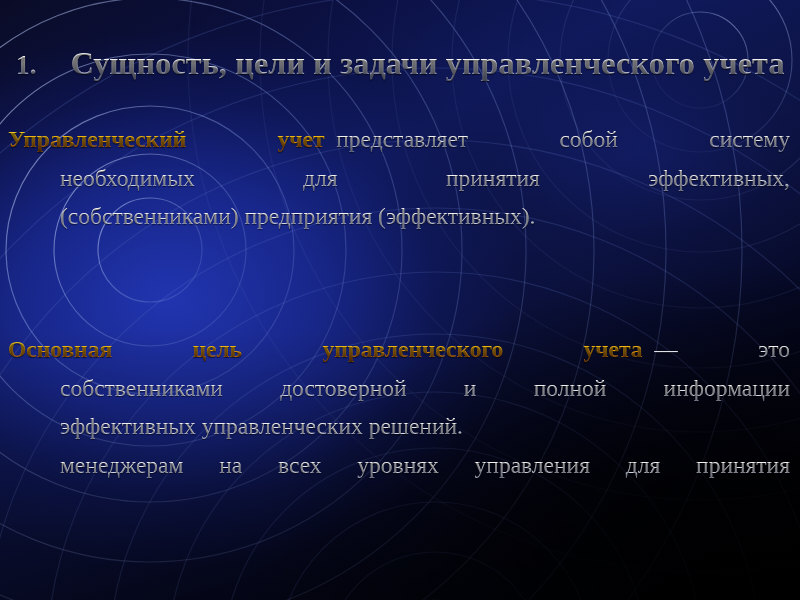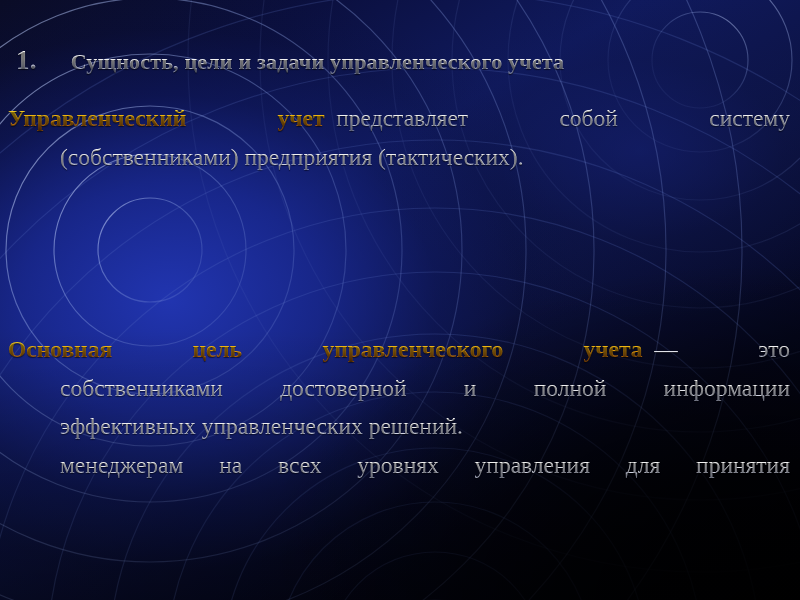--- a/index.html
+++ b/index.html
@@ -78,21 +78,21 @@
     left: 16px;
     top: 46px;
     width: 768px;
     display: flex;
     align-items: baseline;
     gap: 34px;
   }
   .title-text, .title-num {
     font-family: "Liberation Serif", "DejaVu Serif", serif;
     font-weight: bold;
-    font-size: 22px;
+    font-size: 32px;
     letter-spacing: 0.2px;
     line-height: 1.1;
     color: #f2f4ff;
     background: linear-gradient(to bottom,
       #ffffff 0%, #ffffff 42%, #d9dced 62%, #aab0c8 82%, #8f96b4 100%);
     -webkit-background-clip: text;
     background-clip: text;
     -webkit-text-fill-color: transparent;
     text-shadow: 0 1px 1px rgba(0,0,0,0.55);
     white-space: nowrap;
@@ -104,21 +104,21 @@
     position: absolute;
     left: 8px;
     width: 782px;
     text-align: justify;
     text-align-last: justify;
     font-size: 23.5px;
     line-height: 38.5px;
     color: #ffffff;
     font-family: "Liberation Serif", "DejaVu Serif", serif;
   }
-  #para-1 { top: 99px; }
+  #para-1 { top: 120px; }
   #para-2 { top: 330px; }
   .para .line {
     display: block;
     text-align: justify;
     text-align-last: justify;
     white-space: nowrap;
   }
   .para .line.last {
     text-align: left;
     text-align-last: left;
@@ -227,21 +227,22 @@
 
   <div id="content">
 
     <div id="title-row">
       <span class="title-num">1.</span>
       <span class="title-text">Сущность, цели и задачи управленческого учета</span>
     </div>
 
     <div class="para" id="para-1">
       <span class="line"><span class="hl">Управленческий учет</span><span class="sp">&nbsp;&nbsp;</span><span class="body-text">представляет собой систему</span></span>
-      <span class="line indent last body-text">(собственниками) предприятия (тактических).</span>
+      <span class="line indent body-text">необходимых для принятия эффективных,</span>
+      <span class="line indent last body-text">(собственниками) предприятия (эффективных).</span>
     </div>
 
     <div class="para" id="para-2">
       <span class="line"><span class="hl">Основная цель управленческого учета</span><span class="sp">&nbsp;&nbsp;</span><span class="body-text">— это</span></span>
       <span class="line indent body-text">собственниками достоверной и полной информации</span>
       <span class="line indent last body-text">эффективных управленческих решений.</span>
       <span class="line indent body-text">менеджерам на всех уровнях управления для принятия</span>
     </div>
 
   </div>

